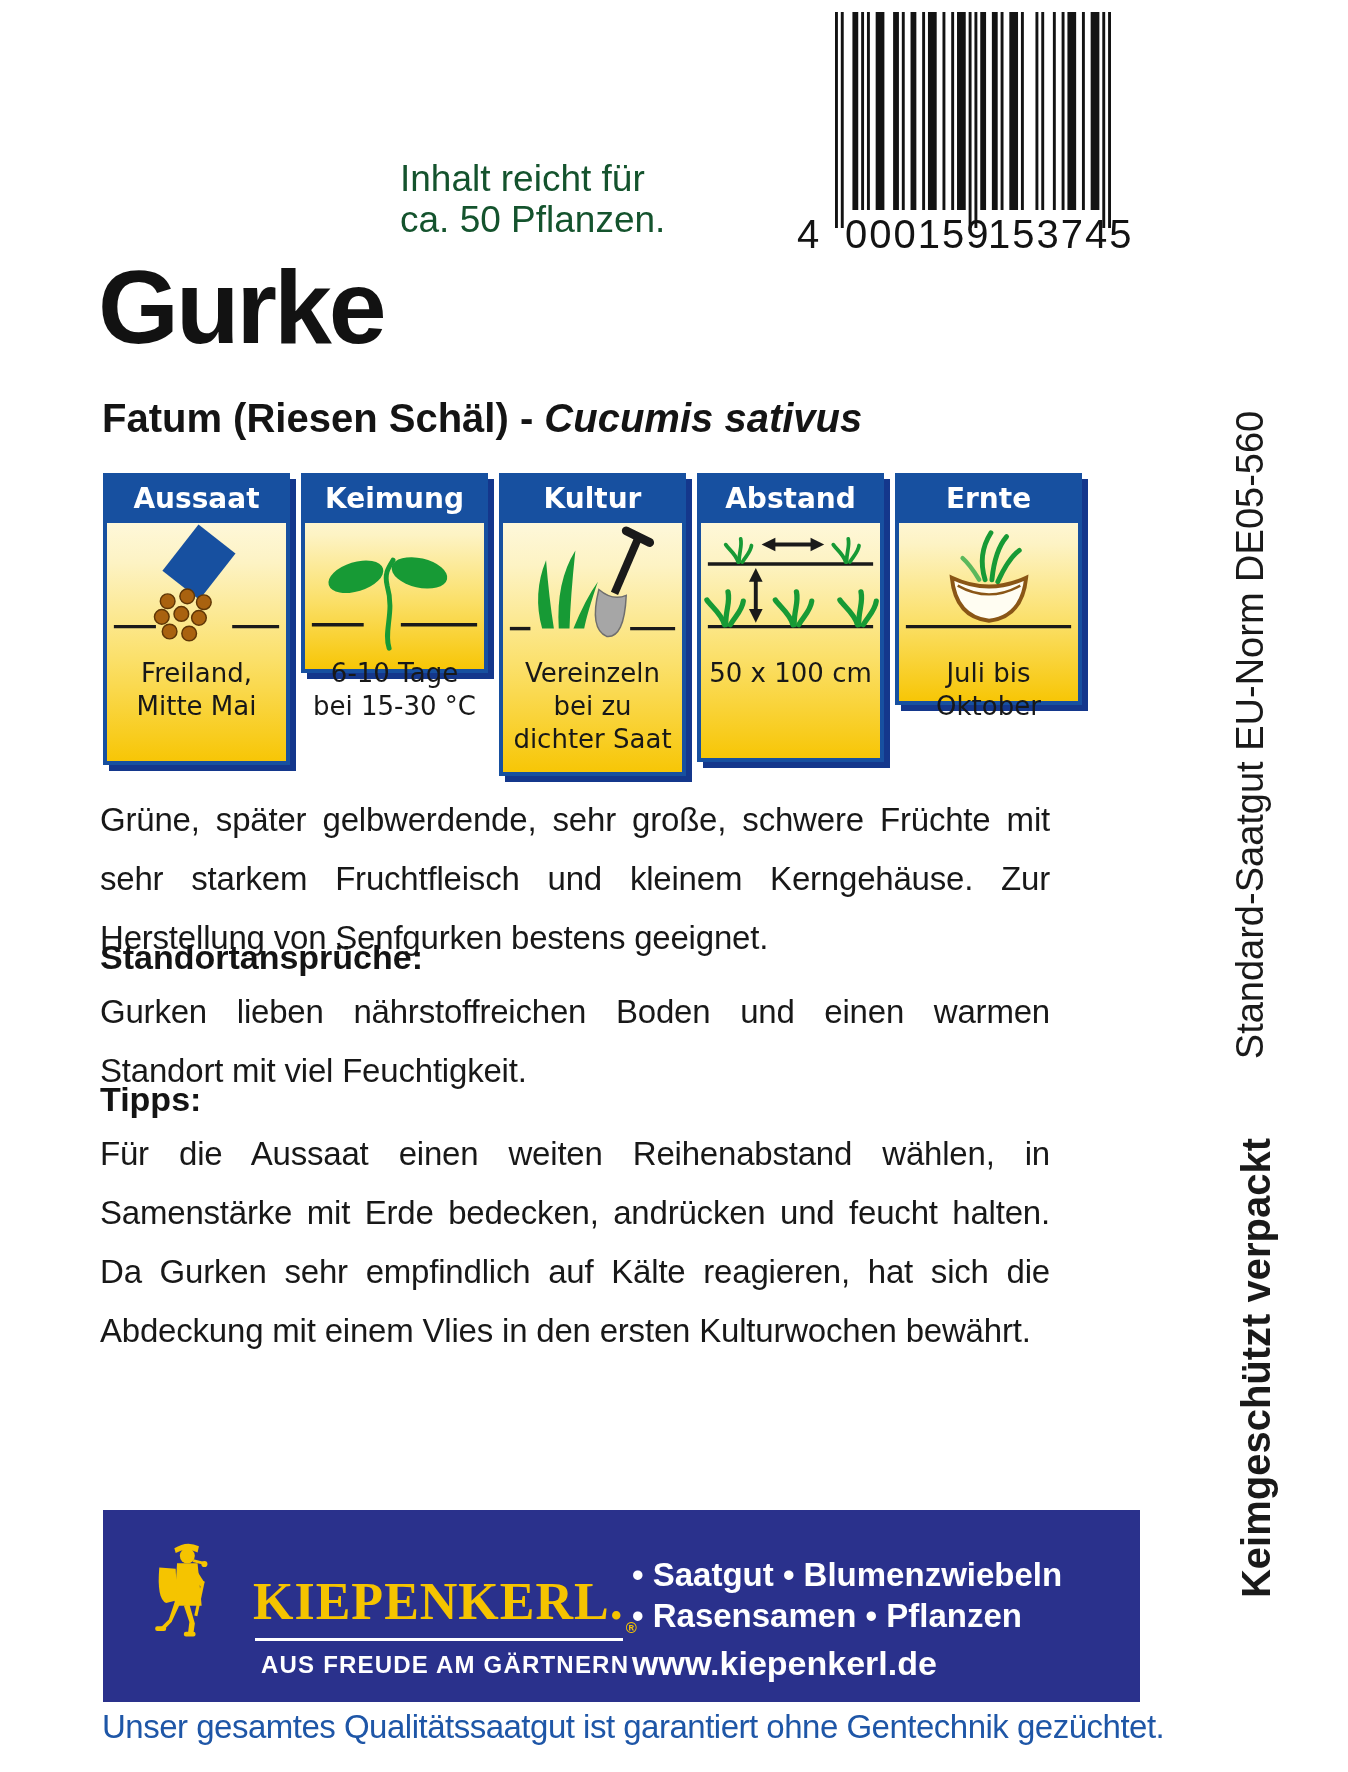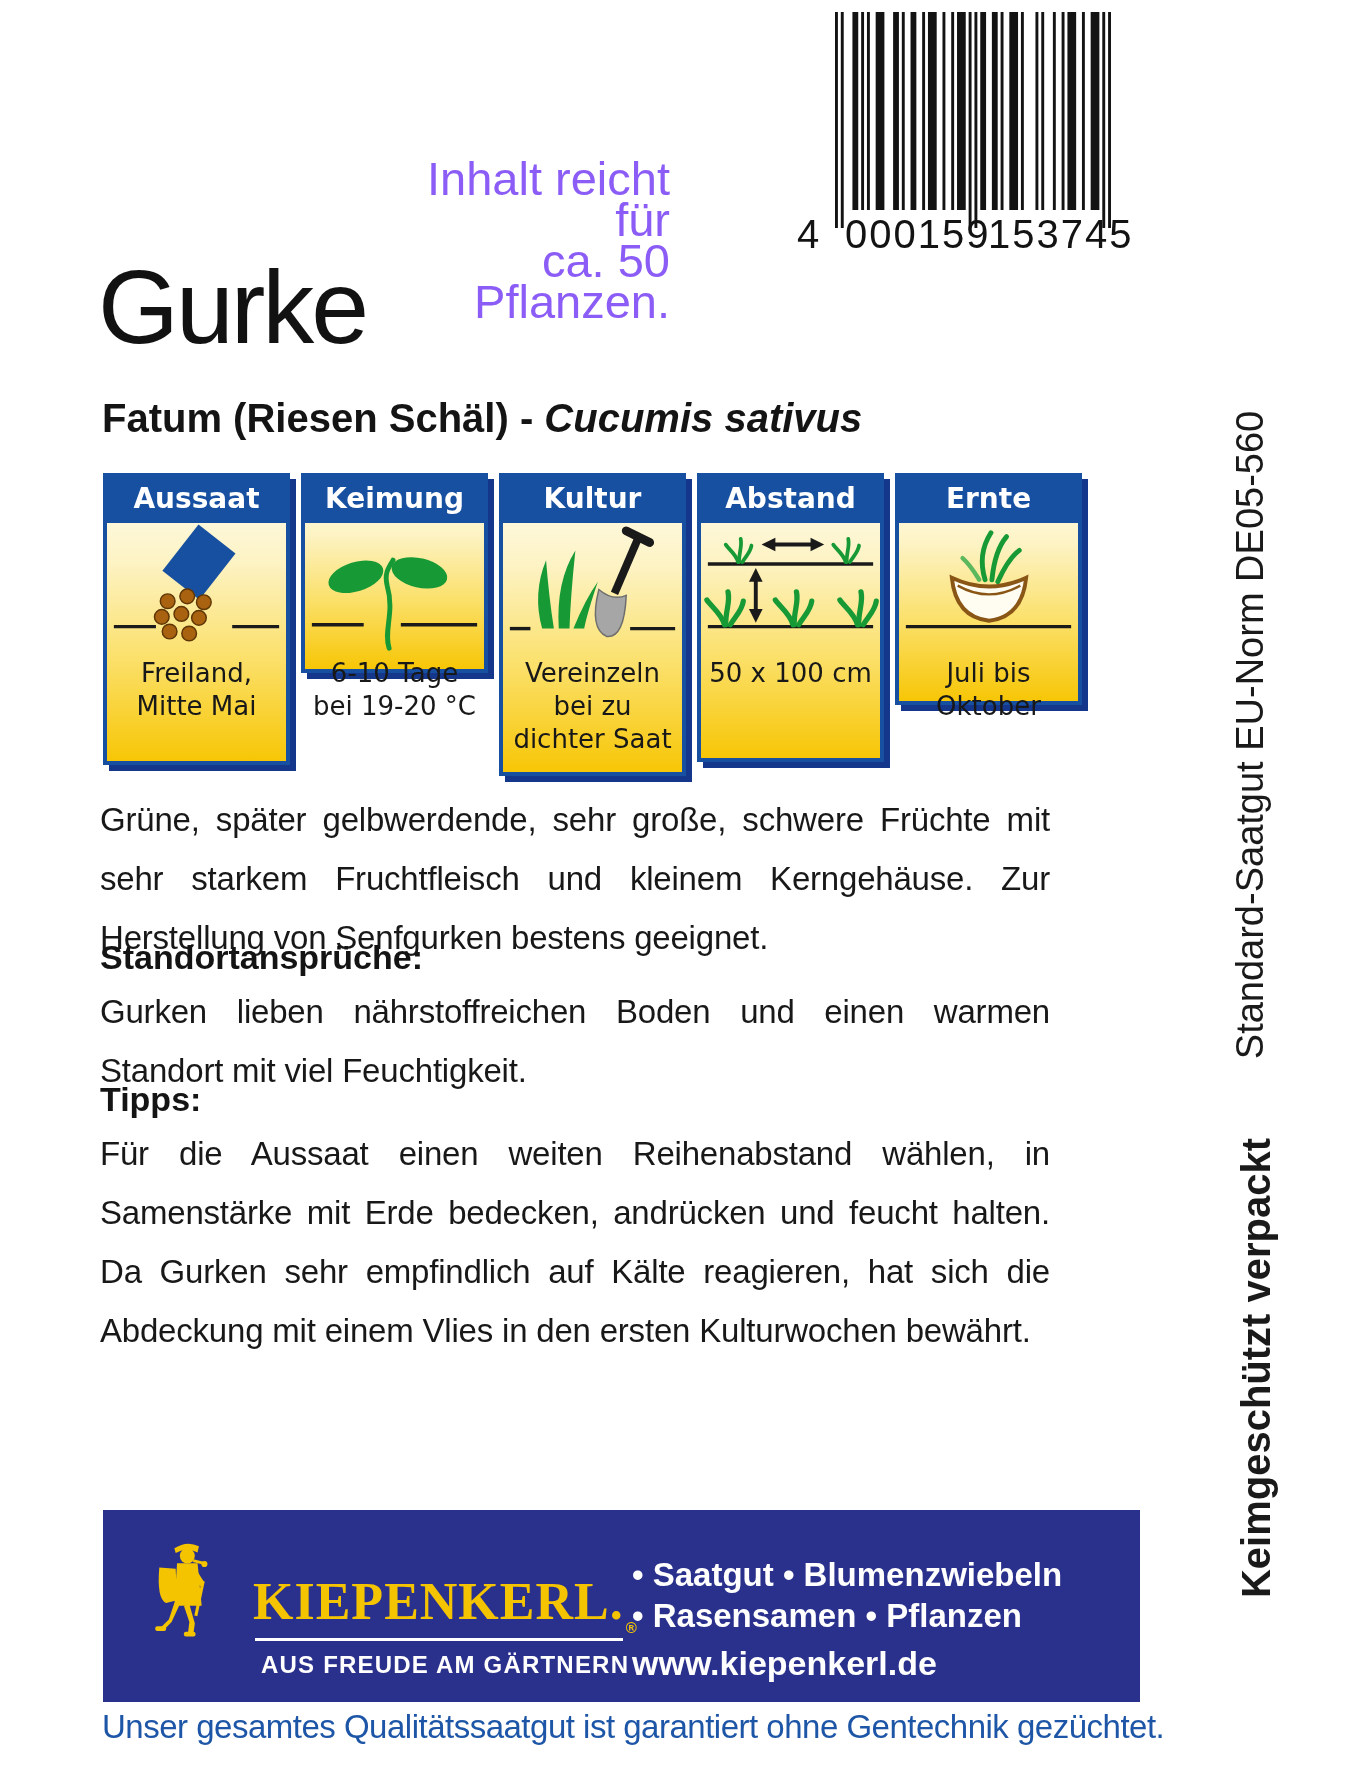--- a/index.html
+++ b/index.html
@@ -5,32 +5,32 @@
   :root{
     --card-blue:#1750a0; --card-shadow:#14378c; --banner-blue:#2a318c;
     --brand-yellow:#f5c400; --gold-deep:#f7c606; --note-blue:#1e56a7; --leaf-green:#179a35;
   }
   *{margin:0;padding:0;box-sizing:border-box;}
   html,body{background:#fff;}
   .page{position:relative;width:1348px;height:1772px;background:#fff;overflow:hidden;
         font-family:"Liberation Sans",sans-serif;color:#161616;}
 
   
-  .content-note{position:absolute;left:400px;top:158px;width:270px;text-align:right;
-                font-size:47px;line-height:41px;color:#8b5cf6;}
+  .content-note{position:absolute;left:400px;top:158px;width:270px;text-align:left;
+                font-size:37px;line-height:41px;color:#14532d;}
   .barcode{position:absolute;left:795px;top:10px;width:320px;height:252px;}
   .barcode .bars{position:absolute;left:40px;top:2px;}
   .barcode .bars rect{fill:#131313;}
   .bc-digit{position:absolute;font-size:40px;color:#131313;}
   .bc-left{left:2px;top:202px;}
   .bc-g1{left:50px;top:202px;letter-spacing:2px;}
   .bc-g2{left:193px;top:202px;letter-spacing:2px;}
 
   
-  .title{position:absolute;left:98px;top:248px;font-size:104px;font-weight:normal;
+  .title{position:absolute;left:98px;top:248px;font-size:104px;font-weight:bold;
          letter-spacing:-3px;color:#121212;}
   .subtitle{position:absolute;left:102px;top:396px;font-size:40px;font-weight:bold;color:#141414;}
   .subtitle .species{font-style:italic;}
 
   
   .cards{position:absolute;left:103px;top:473px;width:1012px;display:flex;gap:11px;align-items:flex-start;}
   .card{width:187px;border:4px solid var(--card-blue);
         box-shadow:6px 6px 0 0 var(--card-shadow);
         background:linear-gradient(180deg,#fffdf2 0%,#fdf3c4 30%,#fbe06a 64%,var(--gold-deep) 100%);}
   .card-header{background:var(--card-blue);color:#fff;text-align:center;font-weight:bold;
@@ -166,21 +166,21 @@
       <div class="card-header">Keimung</div>
       <svg class="card-icon" viewBox="0 0 179 135">
         <line class="ln" x1="5" y1="104" x2="58" y2="104"></line>
           <line class="ln" x1="96" y1="104" x2="174" y2="104"></line>
         <path class="leafs" d="M84,128 C78,110 90,92 82,64 C79,52 83,46 88,38"></path>
         <ellipse class="leaff" cx="50" cy="55" rx="29" ry="15" transform="rotate(-17 50 55)"></ellipse>
         <ellipse class="leaff" cx="115" cy="51" rx="29" ry="15" transform="rotate(13 115 51)"></ellipse>
       </svg>
       <div class="card-text">
         <div>6-10 Tage</div>
-        <div>bei 19-20 °C</div>
+        <div>bei 15-30 °C</div>
       </div>
     </div>
 
     <div class="card h-ku">
       <div class="card-header">Kultur</div>
       <svg class="card-icon" viewBox="0 0 179 135">
         <line class="ln" x1="5" y1="108" x2="26" y2="108"></line>
           <line class="ln" x1="128" y1="108" x2="174" y2="108"></line>
         <path class="leaff" d="M38,108 Q28,72 42,38 Q45,76 50,108 Z"></path>
         <path class="leaff" d="M55,108 Q52,60 72,28 Q67,75 66,108 Z"></path>

